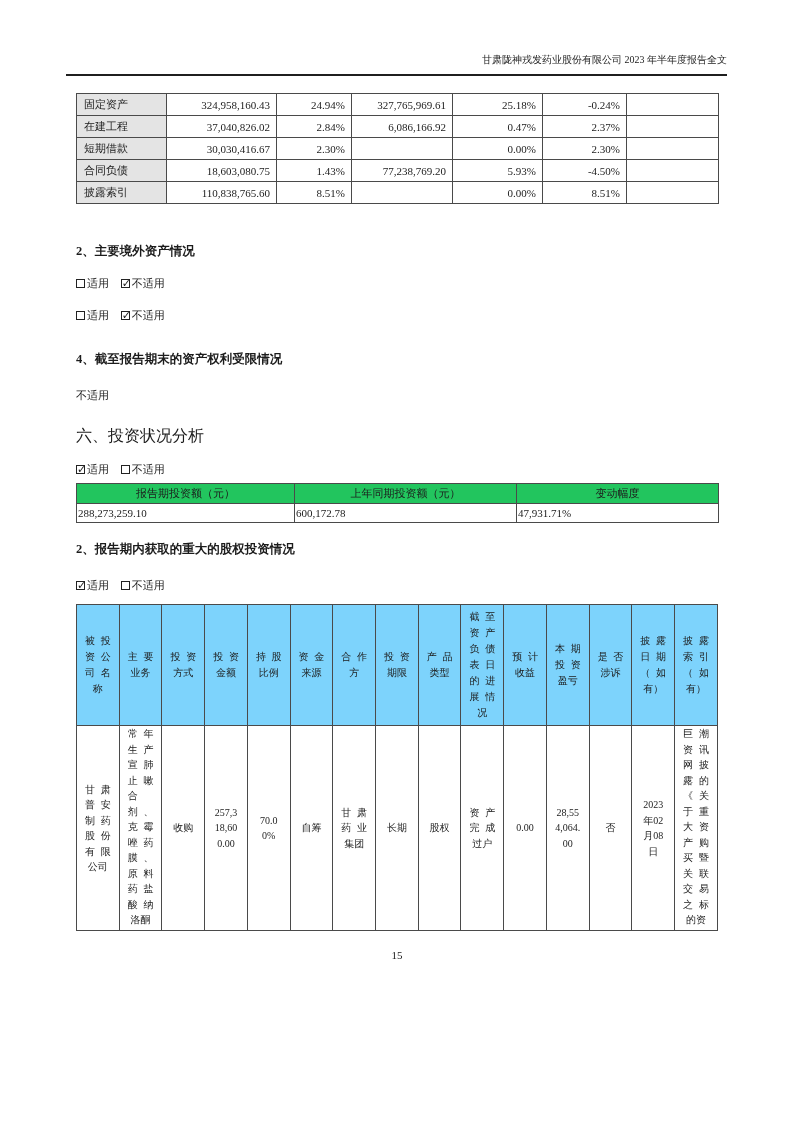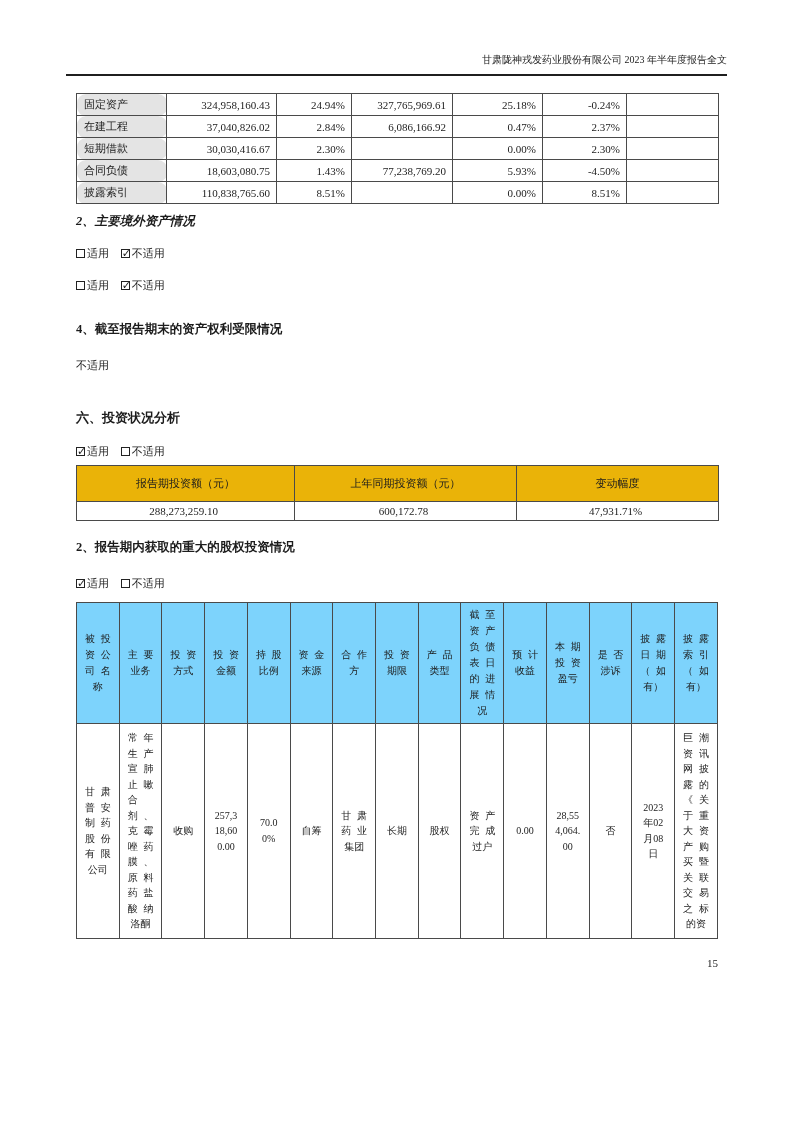--- a/index.html
+++ b/index.html
@@ -13,56 +13,56 @@
     border-bottom:2px solid #1f1f1f; text-align:right;
     font-size:10px; line-height:14px; }
   .content { margin-left:76px; width:642px; }
 
   table { border-collapse:collapse; table-layout:fixed; width:642px; }
   td,th { border:1px solid #4a4a4a; overflow:hidden; }
   .tbl { border:1.5px solid #2e2e2e; }
 
   
   .t1 { margin-top:17px; font-size:11px; }
-  .t1 td { height:22px; padding:0 6px 0 7px;border-radius:9px; }
+  .t1 td { height:22px; padding:0 6px 0 7px; }
   .t1 .lbl { background:#e4e4e4; text-align:left; }
   .t1 .num { text-align:right; }
 
-  h2 { margin:36px 0 0 0; font-size:13px; line-height:19px; font-weight:bold; }
+  h2 { margin:24px 0 0 0; font-size:16px; line-height:19px; font-weight:normal; }
   h3 { margin:0; font-size:12.5px; line-height:15px; font-weight:bold; }
-  .m23 { margin-top:10px;font-style:italic; } .m30 { margin-top:30px; } .m29 { margin-top:29px; }
+  .m23 { margin-top:40px; } .m30 { margin-top:30px; } .m29 { margin-top:29px; }
   .m25 { margin-top:25px; } .m19 { margin-top:19px; }
 
   .apply { margin:17px 0 0 0; font-size:11px; line-height:15px; }
   .apply .item { margin-right:9px; white-space:nowrap; }
   .cb { display:inline-block; width:9px; height:9px; border:1px solid #222;
     margin-right:2px; position:relative; top:1px; background:#fff; }
   .cb.checked::after { content:"\2713"; position:absolute; top:-4px; left:0px;
     font-size:11px; font-family:"DejaVu Sans",sans-serif; }
   .plain { margin:21px 0 0 0; font-size:11px; line-height:14px; }
 
   
   .t2 { margin-top:6px; font-size:11px; }
-  .t2 th { height:36px; background:#eab308; font-weight:normal; text-align:center;margin-top:36px; }
-  .t2 td { height:19px; text-align:center; padding-right:5px; }
+  .t2 th { height:20px; background:#22c55e; font-weight:normal; text-align:center;margin-top:36px; }
+  .t2 td { height:19px; text-align:left; padding-right:5px; }
 
   .unit { margin:7px 0 0 0; font-size:11px; line-height:14px; text-align:right; }
 
   
   .t3 { margin-top:11px; font-size:10px; }
   .t3 th { height:121px; background:#7dd3fc; font-weight:normal; vertical-align:middle;
     padding:0 8px; line-height:16px; text-align:justify; text-align-last:center;
     line-break:strict; }
-  .t3 td { height:205px; vertical-align:middle; padding:6px 8px; line-height:15.5px;
+  .t3 td { height:205px; vertical-align:middle; padding:0 8px; line-height:15.5px;
     text-align:center; }
   .t3 .jc { text-align:justify; text-align-last:center; line-break:strict; }
   .t3 .ba { word-break:break-all; }
   .t3 .vt { vertical-align:top; }
 
-  .pagenum { margin-top:17px; text-align:right; font-size:11px; line-height:14px; }
+  .pagenum { margin-top:17px; text-align:center; font-size:11px; line-height:14px; }
 </style>
 </head>
 <body>
 
 <div class="header">
   <span>甘肃陇神戎发药业股份有限公司 2023 年半年度报告全文</span>
 </div>
 
 <div class="content">
 

